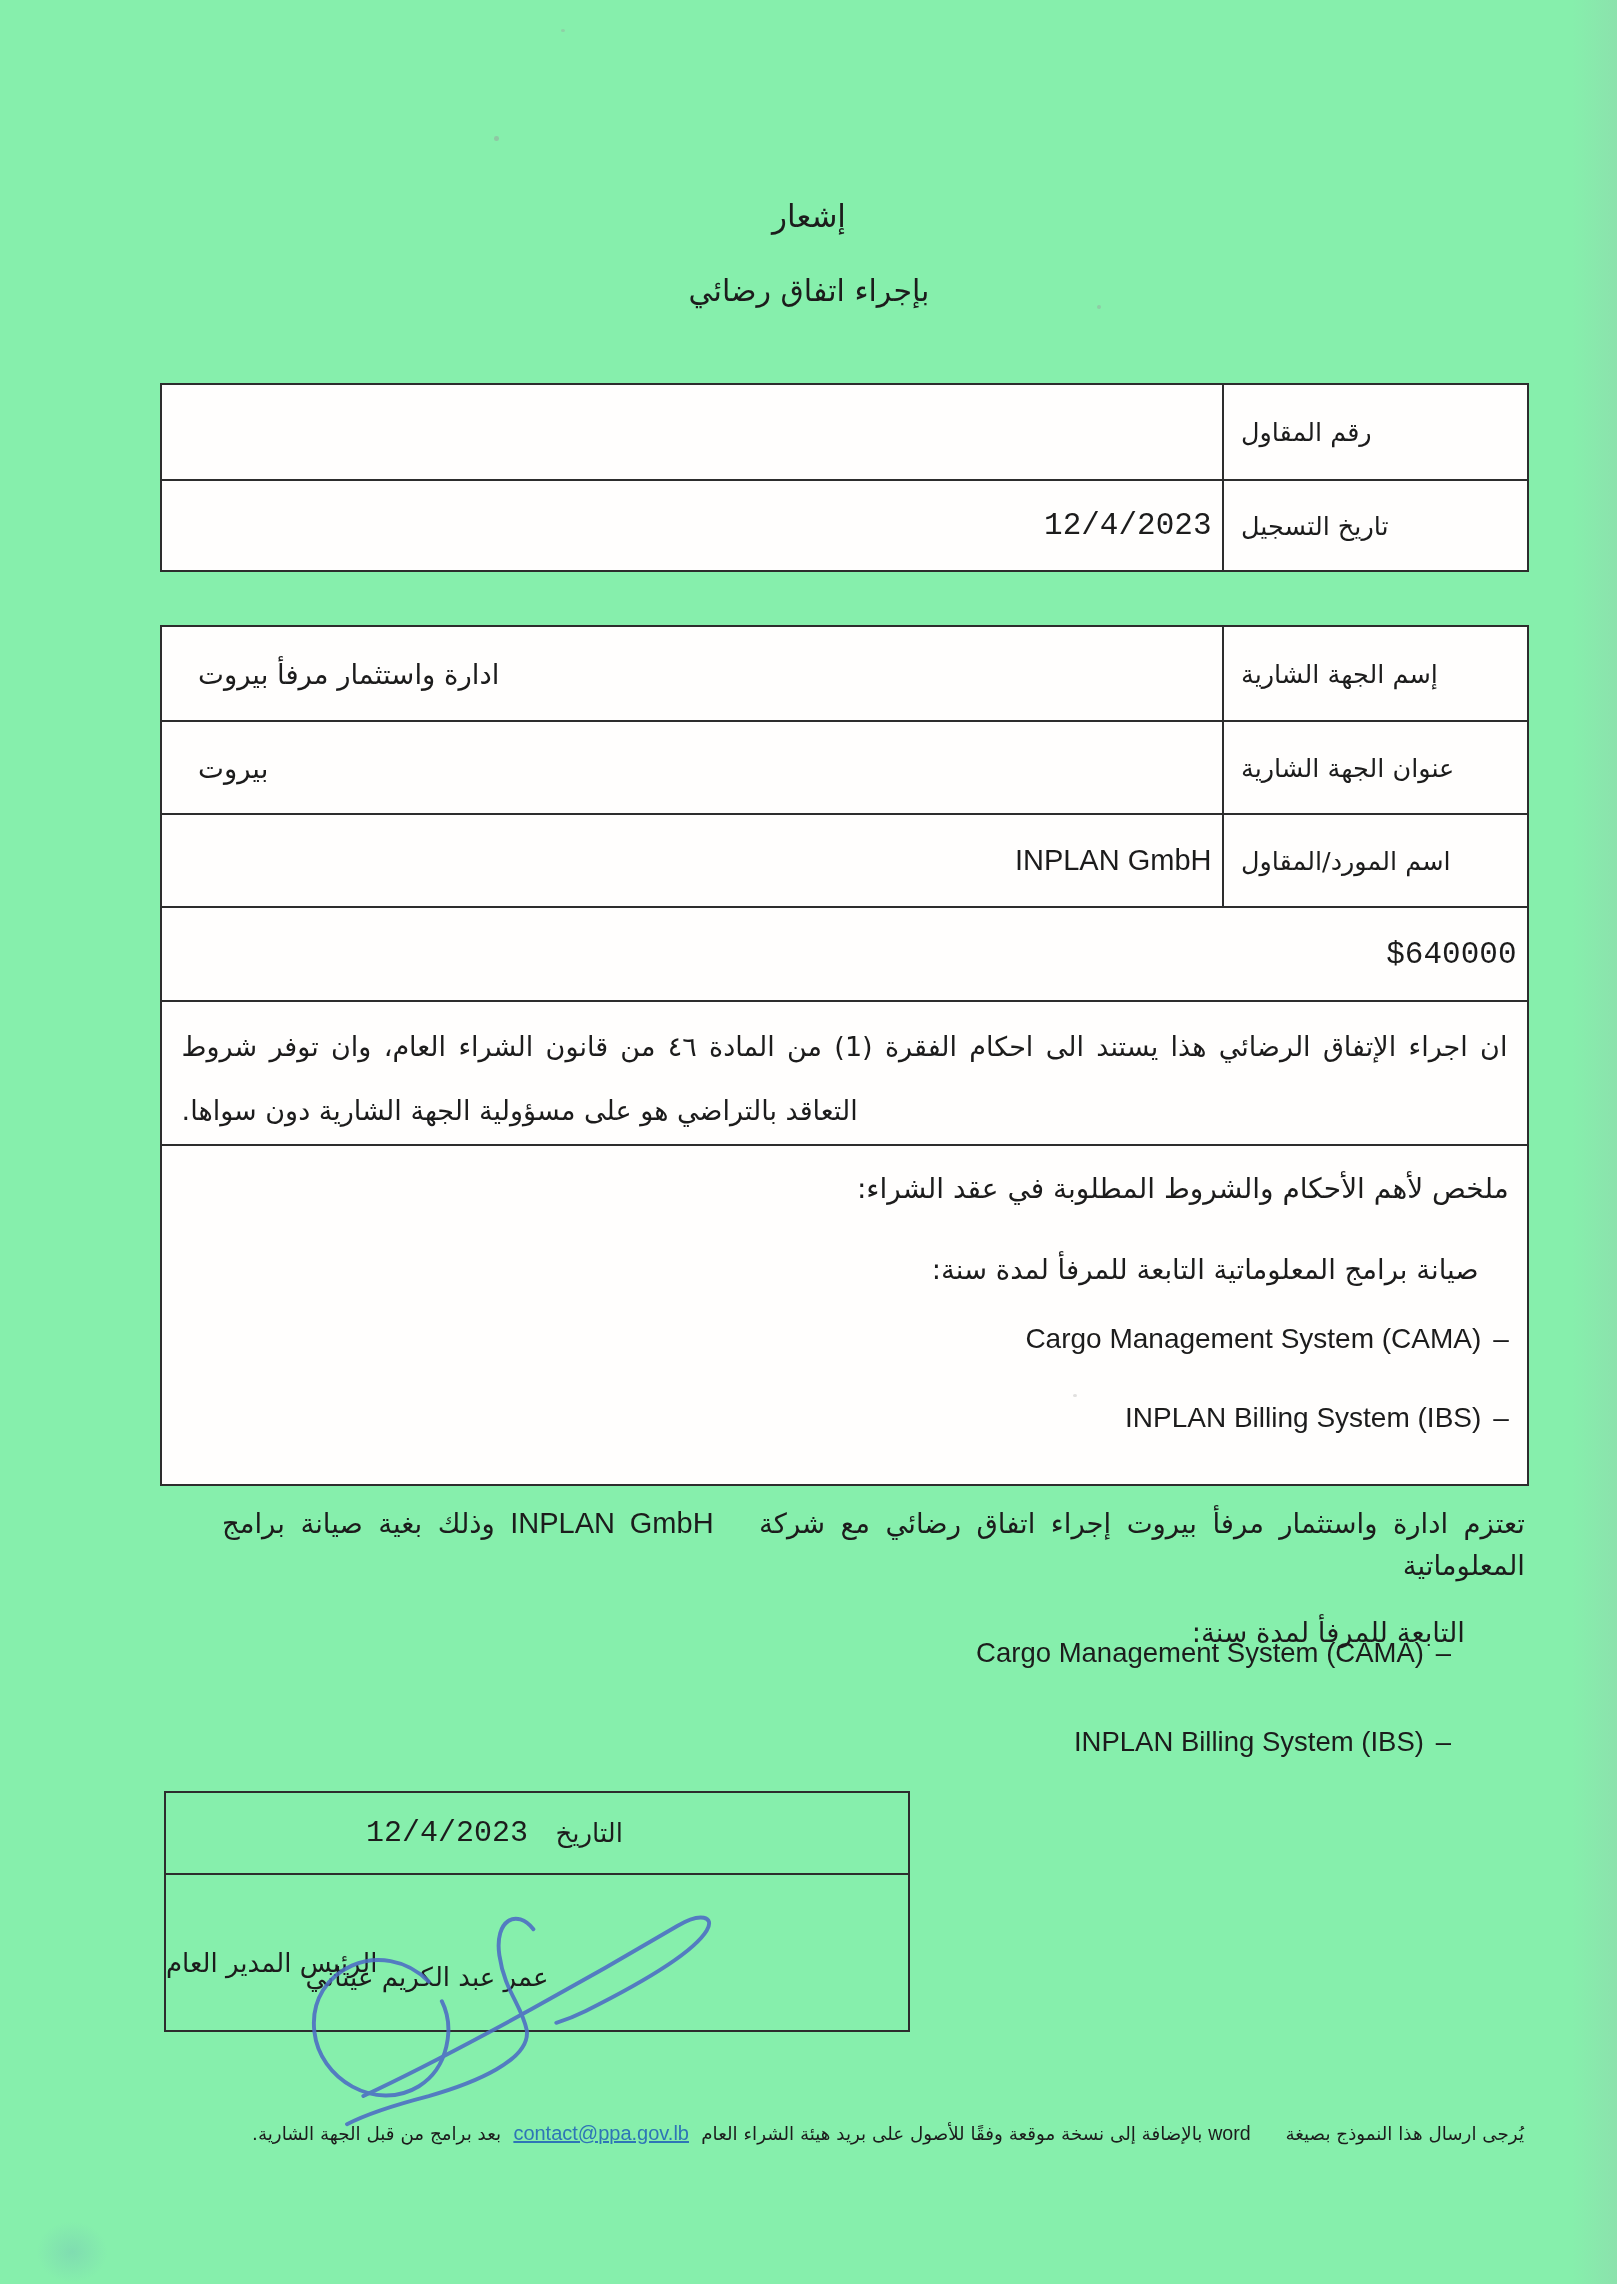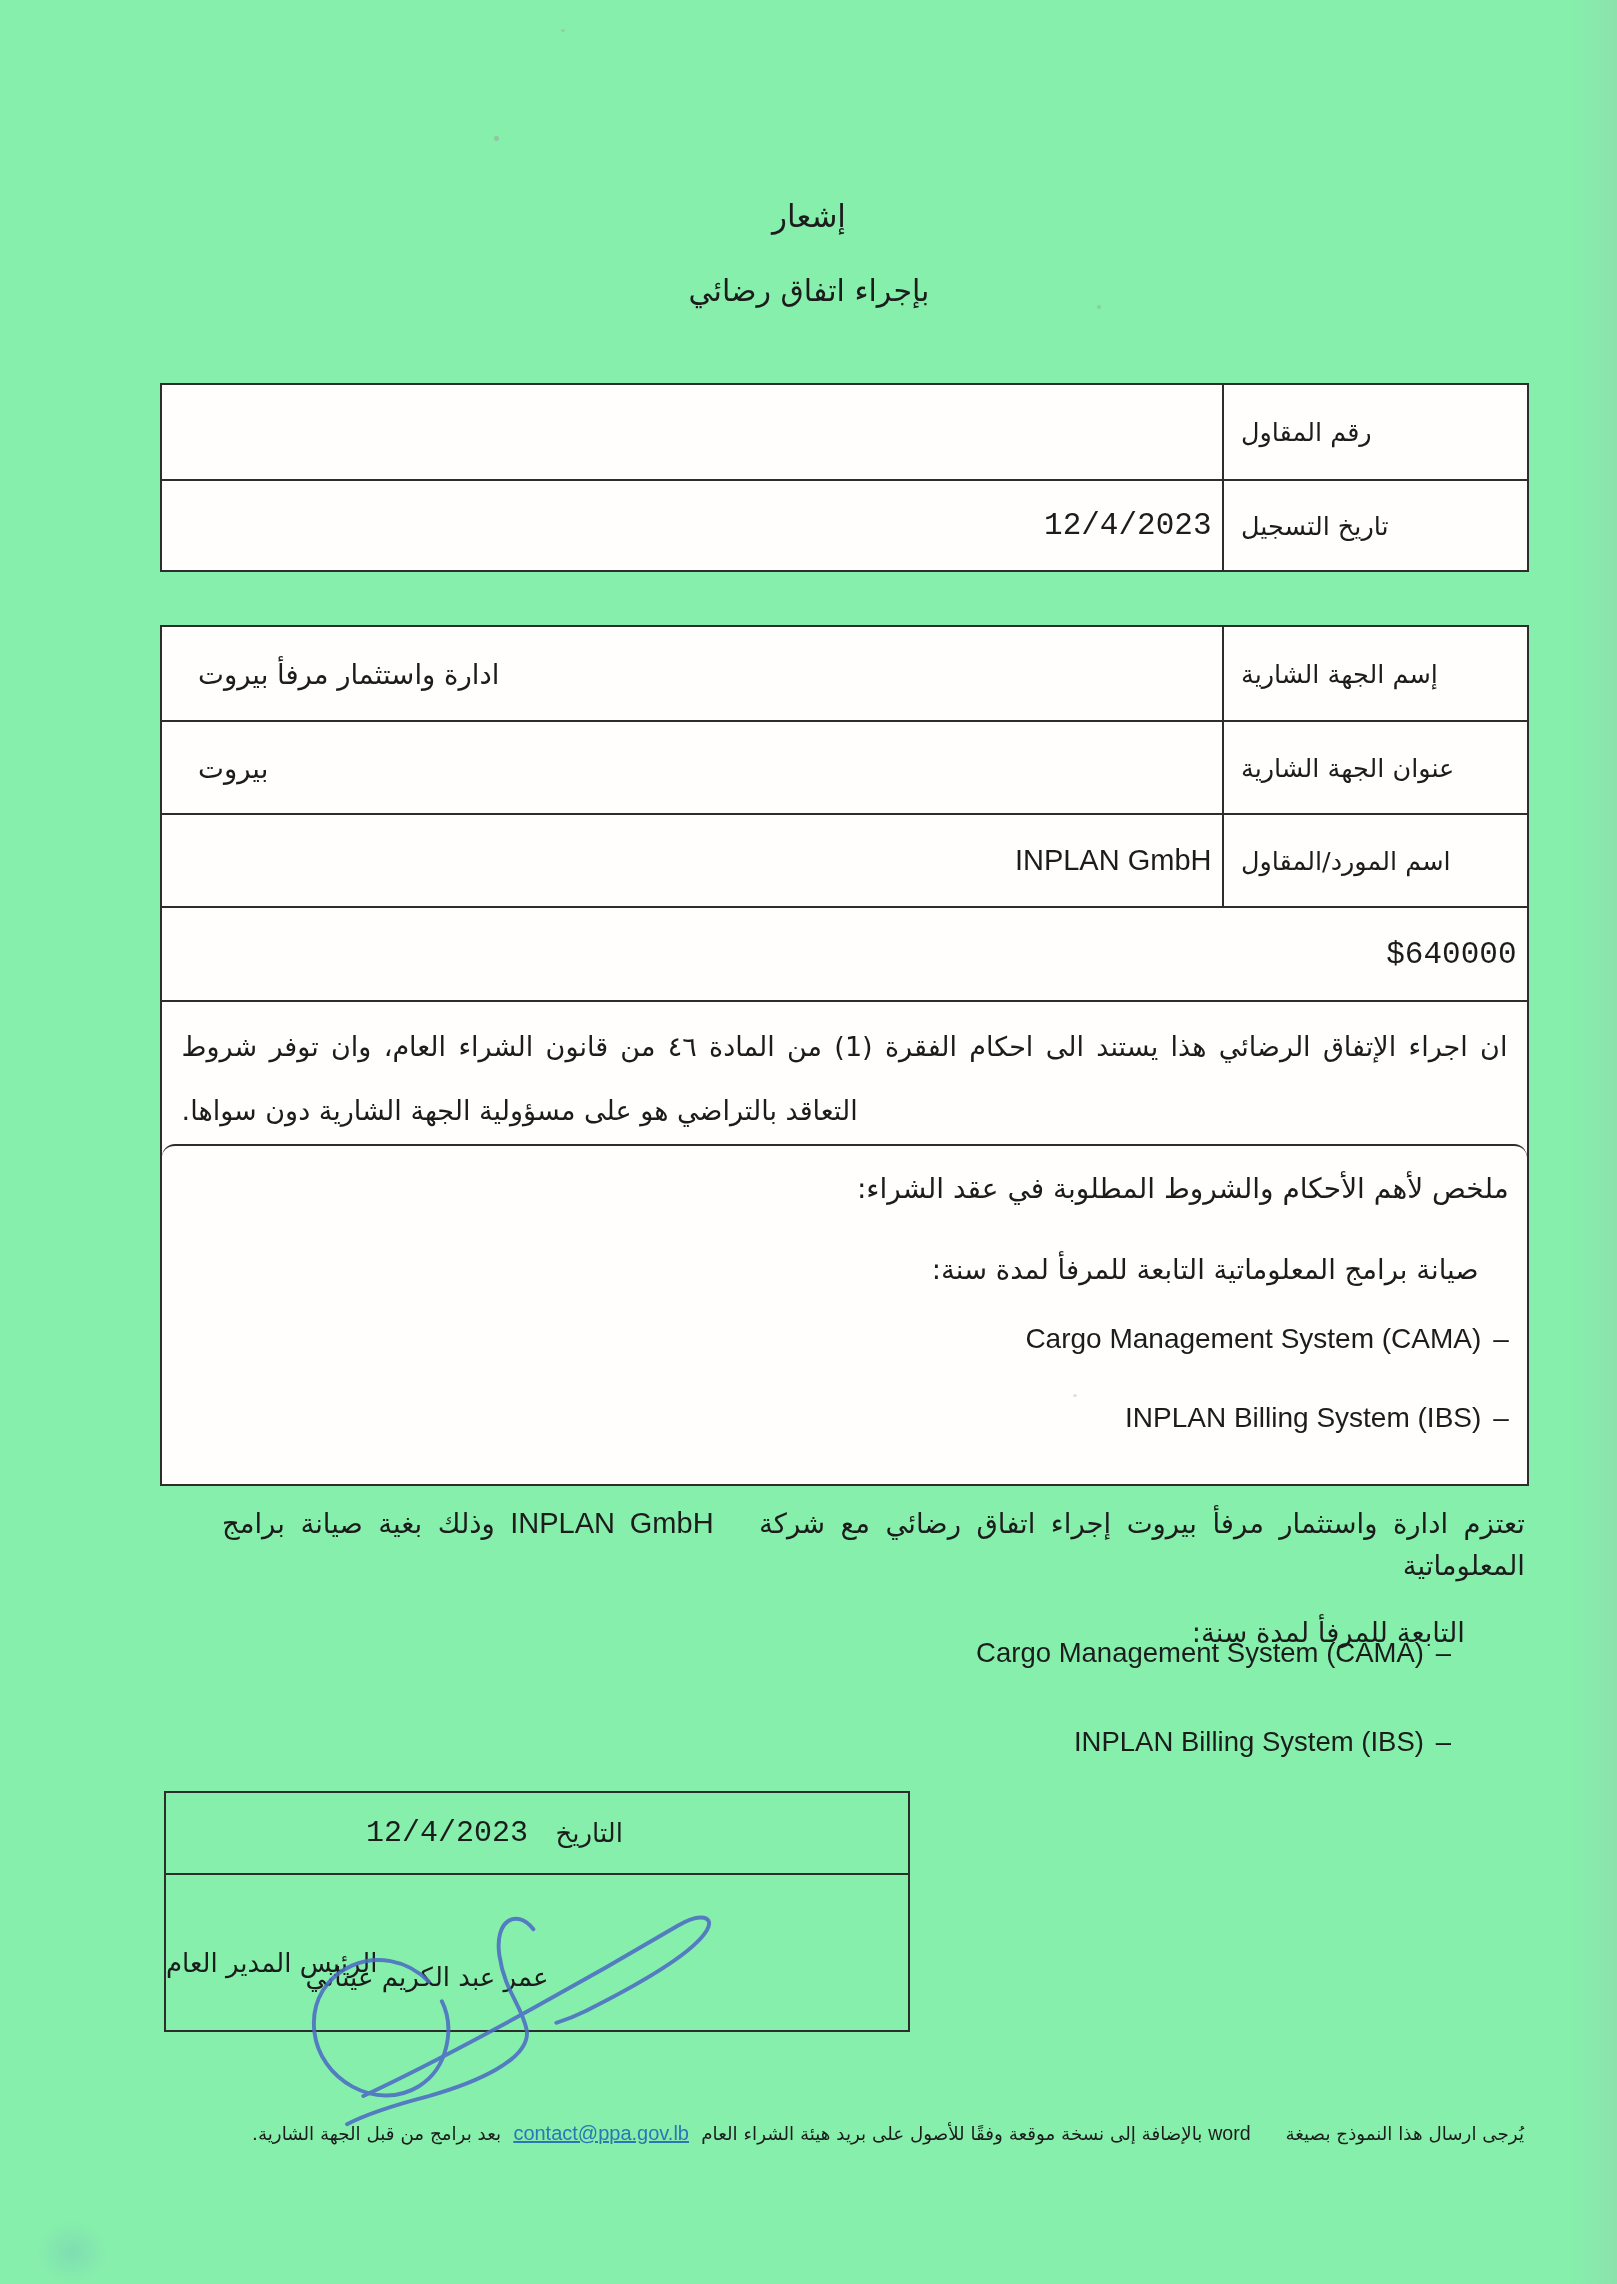--- a/index.html
+++ b/index.html
@@ -36,21 +36,21 @@
 
   .tbl-reg{top:383px;}
   .tbl-details{top:625px;}
 
   
   .note-row{display:block;padding:13px 19.6px 5.2px 19.6px;}
   .note-l1{direction:rtl;font-size:27px;line-height:64px;text-align:justify;text-align-last:justify;}
   .note-l2{direction:rtl;font-size:27px;line-height:64px;text-align:left;}
 
   
-  .summary-row{display:block;padding:22px 18.3px 0 18.3px;height:340px;border-radius:13px;}
+  .summary-row{display:block;padding:22px 18.3px 0 18.3px;height:340px;}
   .sum-heading{direction:rtl;text-align:right;font-size:28px;line-height:41px;}
   .sum-subheading{direction:rtl;text-align:right;font-size:27.5px;line-height:39px;margin-top:41px;padding-right:30px;}
   .sum-item{display:flex;justify-content:flex-end;align-items:center;gap:11.8px;font-size:28px;}
   .sum-item .dash{font-family:"Liberation Sans",sans-serif;}
   .sum-item-1{margin-top:34px;}
   .sum-item-2{margin-top:47px;}
 
   
   .intent{position:absolute;left:164px;top:1502px;width:1361px;}
   .intent-l1{direction:rtl;font-size:27.5px;line-height:42px;text-align:justify;text-align-last:justify;padding-left:58px;}

